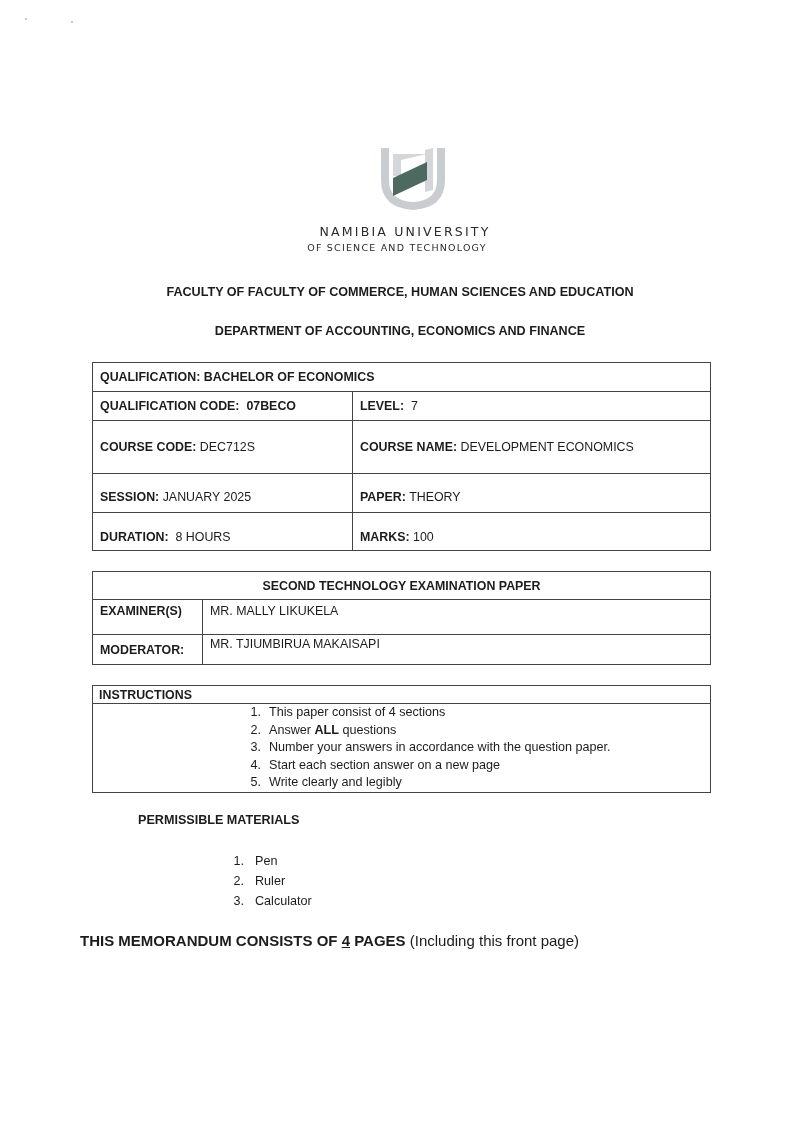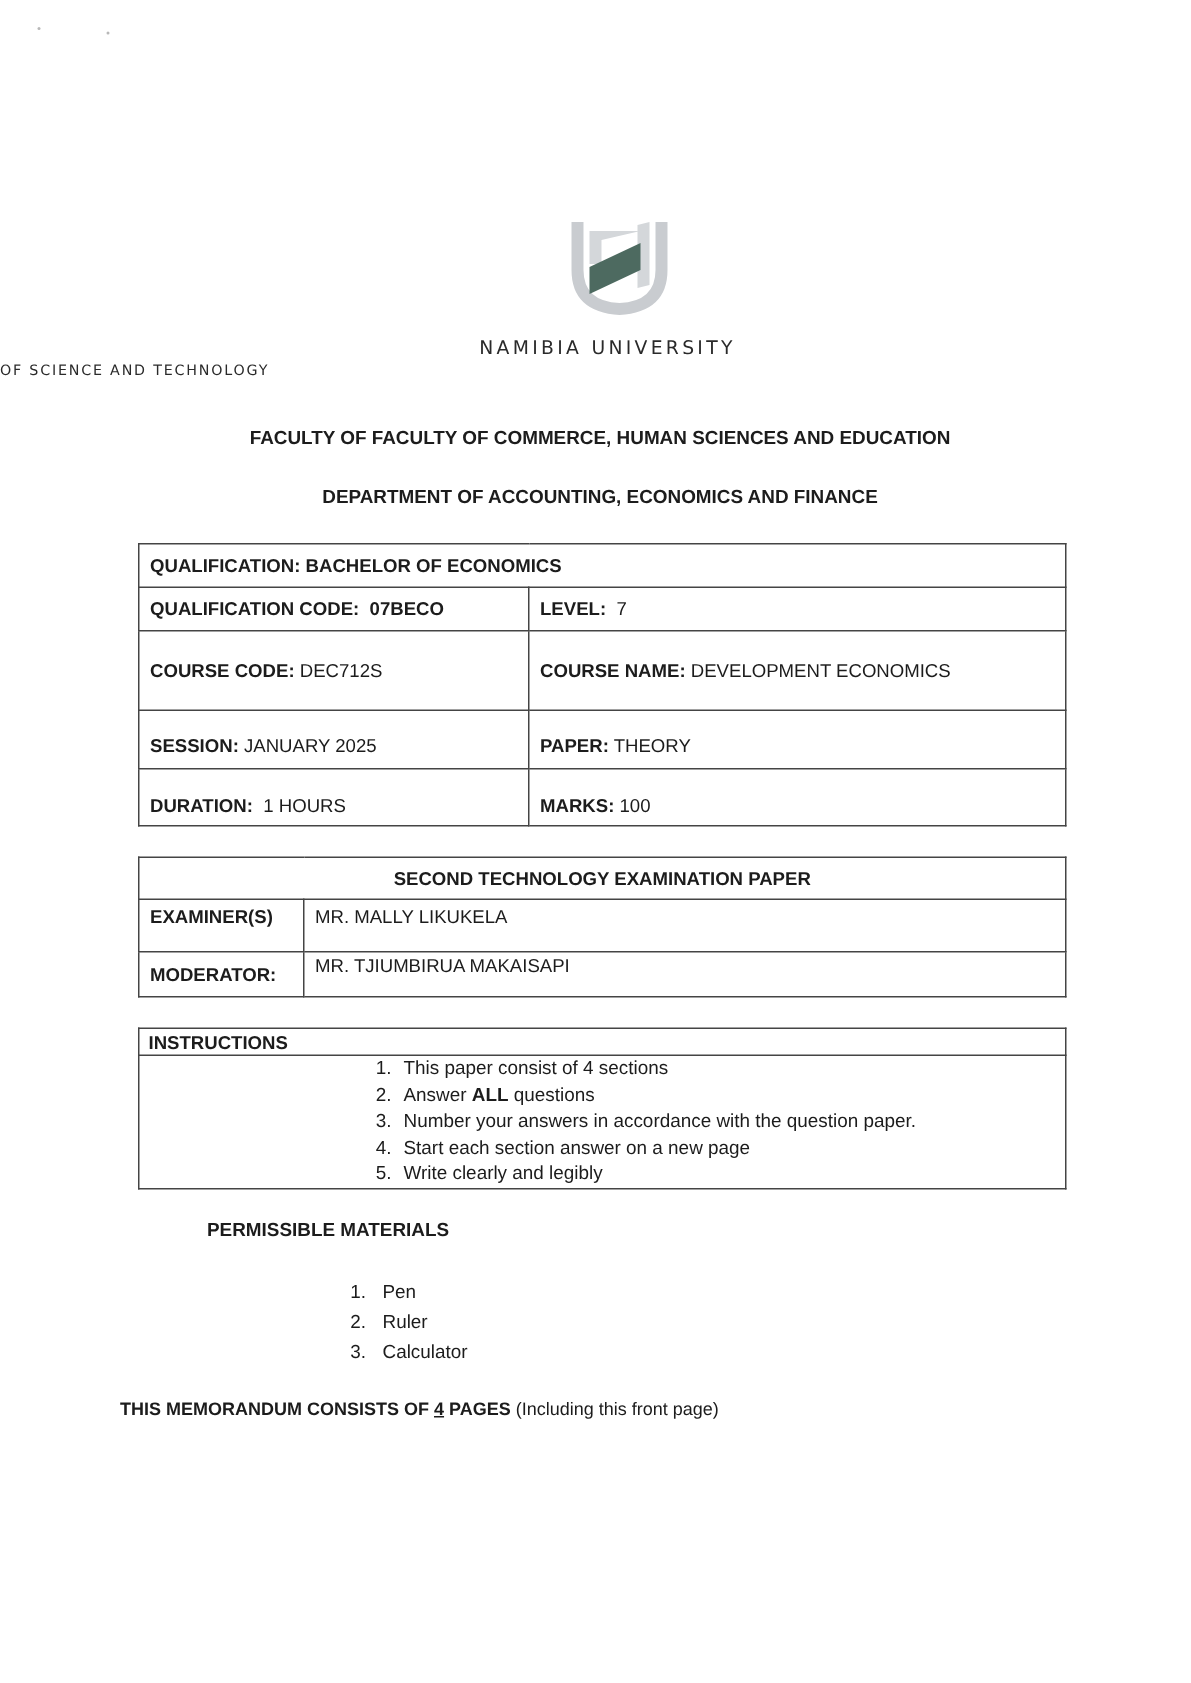--- a/index.html
+++ b/index.html
@@ -4,21 +4,21 @@
 <style>
   html, body { margin: 0; padding: 0; background: #ffffff; }
   body { width: 794px; height: 1122px; position: relative; overflow: hidden;
          font-family: "Liberation Sans", sans-serif; color: #1c1c1c; }
   .abs { position: absolute; }
   .speck { position: absolute; width: 2px; height: 2px; background: #b8b8b8; border-radius: 1px; }
 
   .logo { left: 377px; top: 140px; width: 72px; height: 72px; }
   .uni-name { left: 8px; width: 794px; top: 224px; text-align: center;
               font-family: "DejaVu Sans", sans-serif; font-size: 12.5px; letter-spacing: 2.2px; color: #2a2a2a; }
-  .uni-sub { left: 0; width: 794px; top: 242px; text-align: left;
+  .uni-sub { left: 0; width: 794px; top: 242px; text-align: center;
              font-family: "DejaVu Sans", sans-serif; font-size: 9.5px; letter-spacing: 1.2px; color: #2a2a2a; }
 
   .heading { left: 0; width: 800px; text-align: center; font-weight: bold; font-size: 12.6px; }
 
   table { border-collapse: collapse; position: absolute; font-size: 12.4px; }
   td { border: 1px solid #444; padding: 0 7px; vertical-align: middle; }
   b { font-weight: bold; margin-top: 20px; }
 
   .t1 { left: 92px; top: 362px; width: 619px; }
   .t1 td.l { width: 245px; }
@@ -30,21 +30,21 @@
   .t3 td { padding: 0 6px; }
   .instr-list { margin: 0; padding: 0; list-style: none; padding-left: 140px; }
   .instr-list li { height: 17.5px; line-height: 17.5px; font-size: 12.6px; }
   .num { display: inline-block; width: 22px; text-align: right; margin-right: 8px; }
 
   .perm-title { left: 90px; top: 813px; font-weight: bold; font-size: 12.6px; padding-left: 48px; }
   .perm-list { left: 230px; top: 851px; margin: 0; padding: 0; list-style: none; font-size: 12.6px; }
   .perm-list li { height: 20px; line-height: 20px; }
   .perm-list .num { width: 14px; margin-right: 11px; }
 
-  .footer { left: 80px; top: 932px; font-size: 12px; }
+  .footer { left: 80px; top: 932px; font-size: 15px; }
   .footer u { text-decoration: underline; }
 </style>
 </head>
 <body>
 
 <div class="speck" style="left:25px;top:18px;"></div>
 <div class="speck" style="left:71px;top:21px;"></div>
 
 <svg class="abs logo" viewBox="0 0 72 72">
   <path d="M4 8 L4 40 Q4 68 36 70 Q68 68 68 40 L68 8 L60 8 L60 40 Q60 61 36 62 Q12 61 12 40 L12 8 Z" fill="#c9ccd0"></path>
@@ -84,21 +84,21 @@
   <tr style="height:39px;">
     <td class="l" style="padding-top:8px;">
       <b>SESSION:</b> <span>JANUARY 2025</span>
     </td>
     <td style="padding-top:8px;">
       <b>PAPER:</b> <span>THEORY</span>
     </td>
   </tr>
   <tr style="height:38px;">
     <td class="l" style="padding-top:10px;">
-      <b>DURATION:</b>&nbsp; <span>1 HOURS</span>
+      <b>DURATION:</b>&nbsp; <span>8 HOURS</span>
     </td>
     <td style="padding-top:10px;">
       <b>MARKS:</b> <span>100</span>
     </td>
   </tr>
 </tbody>
   </table>
 
 <table class="t2">
   <tbody>

